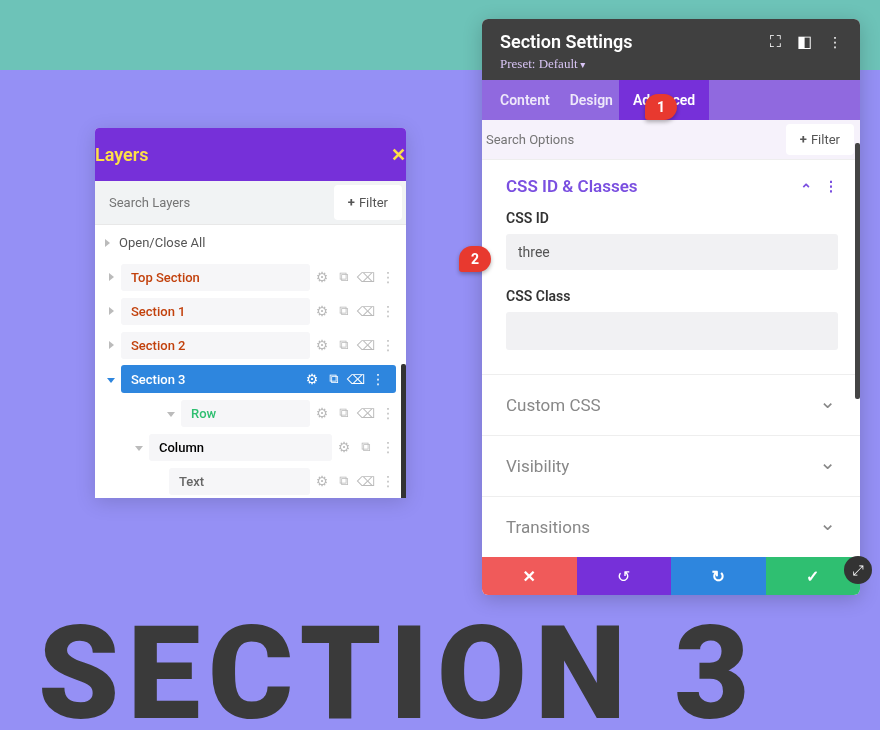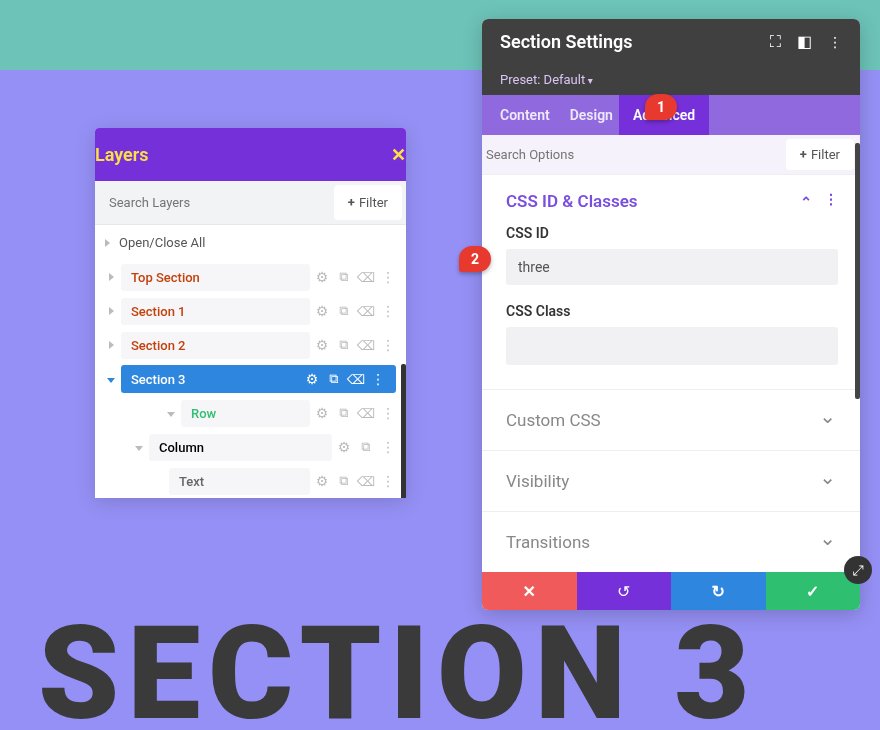--- a/index.html
+++ b/index.html
@@ -37,30 +37,30 @@
   .caret.right::before { content: ""; display: inline-block; border-left: 5px solid #bbb; border-top: 4px solid transparent; border-bottom: 4px solid transparent; }
   .lp-row.active .caret.down::before { border-top-color: #2e86de; }
   
   
   .settings-panel { position: absolute; right: 20px; top: 19px; width: 378px; background: #fff; box-shadow: 0 4px 20px rgba(0,0,0,0.2); border-radius: 6px; overflow: visible; }
   .sp-header { background: #404040; color: #fff; padding: 12px 18px 8px; border-radius: 6px 6px 0 0; }
   .sp-header-top { display: flex; justify-content: space-between; align-items: center; }
   .sp-header h2 { font-size: 18px; font-weight: 600; }
   .sp-header-icons { display: flex; gap: 16px; color: #fff; }
   .sp-header-icons span { cursor: pointer; }
-  .sp-preset { font-size: 13px; color: #d9c5f5; margin-top: 20px; }
+  .sp-preset { font-size: 13px; color: #d9c5f5; margin-top: 4px; font-family: Liberation Serif, serif; }
   .sp-preset::after { content: " ▾"; font-size: 10px; }
   .sp-tabs { background: #9069df; display: flex; gap: 20px; padding: 0 18px; height: 40px; align-items: center; color: #fff; font-weight: 600; font-size: 14px; position: relative; }
   .sp-tab { cursor: pointer; opacity: 0.85; height: 100%; display: flex; align-items: center; }
   .sp-tab.active { opacity: 1; background: #7630d9; margin: 0 -14px; padding: 0 14px; }
   .sp-search-row { display: flex; align-items: center; background: #f6f2fb; border-bottom: 1px solid #eee; }
   .sp-search { flex: 1; border: none; background: transparent; padding: 11px 4px; font-size: 13px; color: #888; outline: none; }
   .sp-filter { padding: 8px 14px; font-size: 13px; color: #555; cursor: pointer; white-space: nowrap; background: #fff; margin: 4px 6px; border-radius: 4px; }
   .sp-body { padding: 16px 22px 6px 24px; background: #fff; position: relative; }
-  .sp-group-header { display: flex; align-items: flex-start; justify-content: space-between; color: #7a4fe0; font-weight: 600; font-size: 17px; margin-bottom: 14px; }
+  .sp-group-header { display: flex; align-items: center; justify-content: space-between; color: #7a4fe0; font-weight: 600; font-size: 17px; margin-bottom: 14px; }
   .sp-group-icons { display: flex; gap: 12px; color: #7a4fe0; font-size: 14px; align-items: center; }
   .sp-label { font-size: 14px; font-weight: 600; color: #333; margin-bottom: 8px; }
   .sp-input { width: 100%; padding: 10px 12px; border: none; background: #f1f1f3; border-radius: 3px; font-size: 14px; color: #555; margin-bottom: 18px; outline: none; }
   .sp-input.empty { height: 38px; }
   .sp-collapse { display: flex; justify-content: space-between; align-items: center; padding: 18px 24px; color: #888; font-size: 17px; border-top: 1px solid #eee; cursor: pointer; }
   .sp-footer { display: flex; height: 38px; border-radius: 0 0 6px 6px; overflow: hidden; }
   .sp-footer-btn { flex: 1; display: flex; align-items: center; justify-content: center; color: #fff; cursor: pointer; font-size: 16px; }
   .btn-cancel { background: #f05a5a; }
   .btn-undo { background: #7630d9; }
   .btn-redo { background: #2e86de; }

